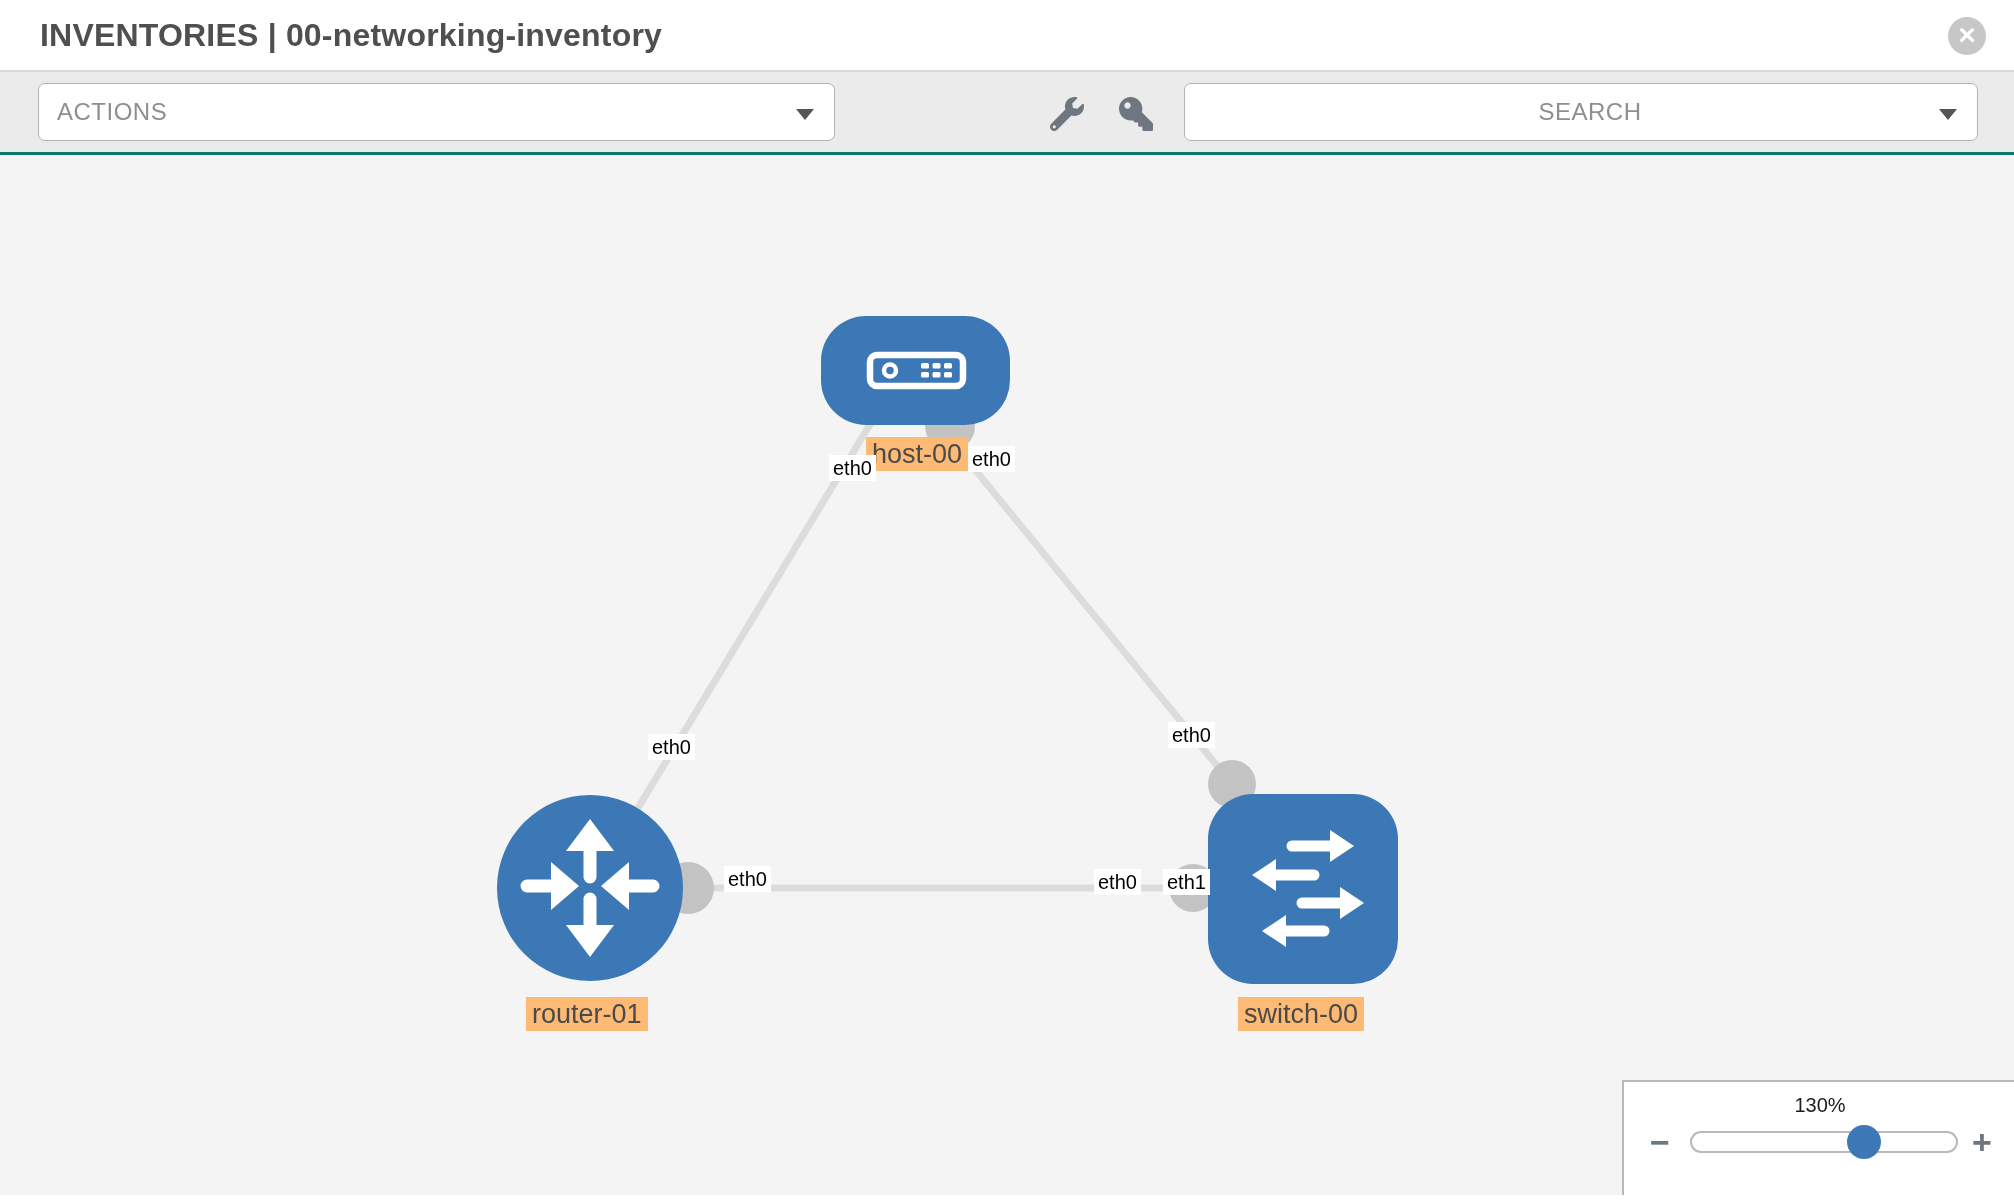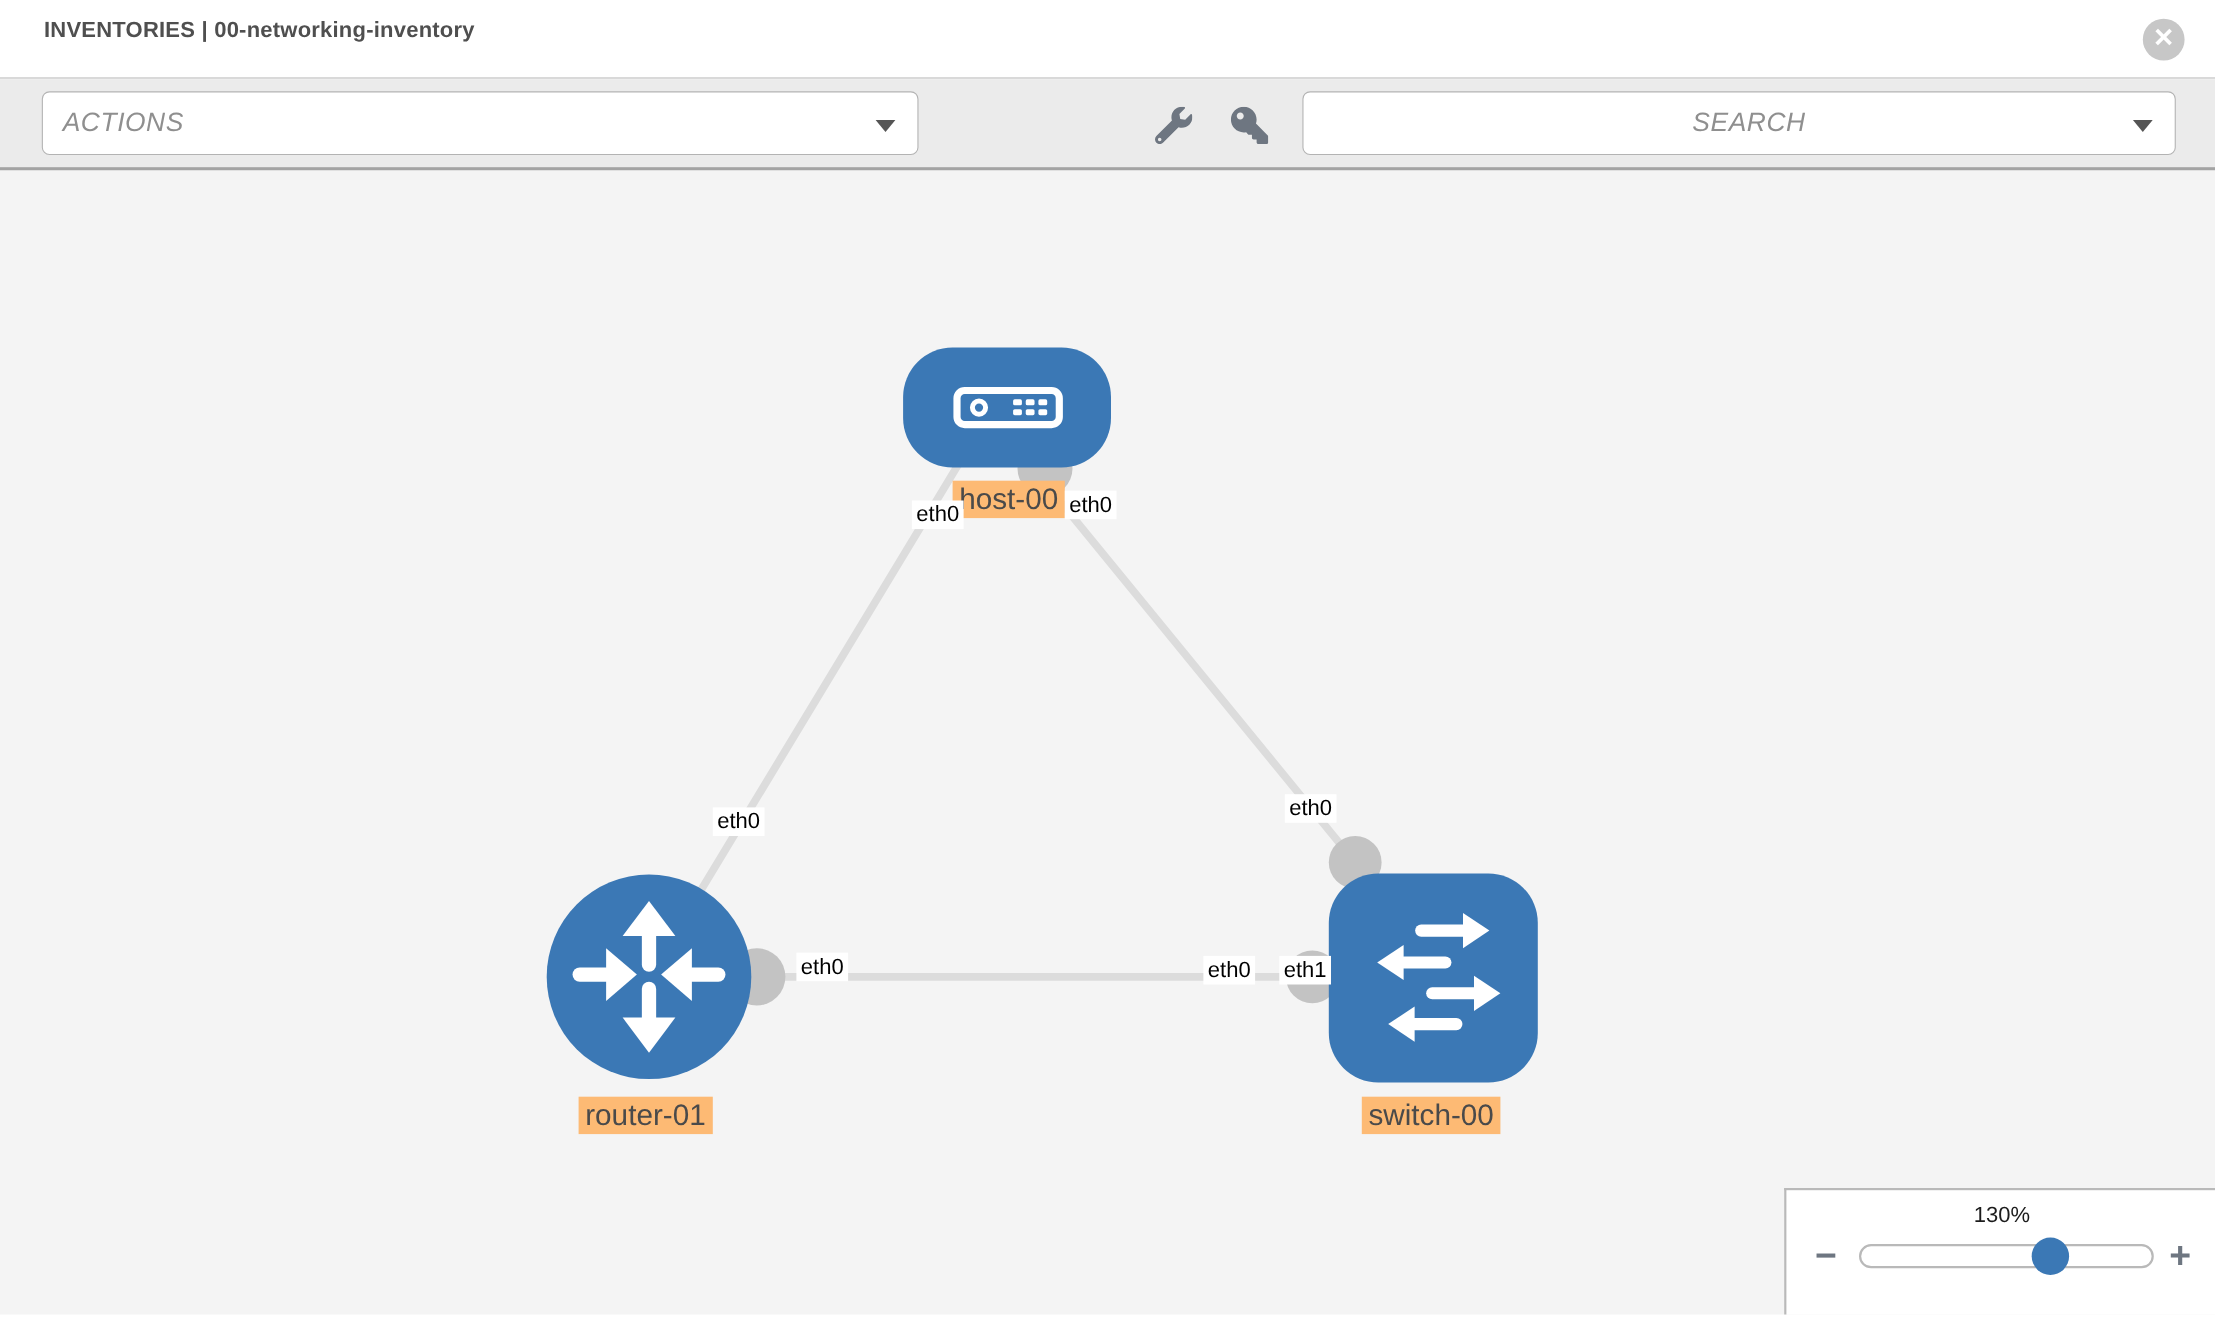--- a/index.html
+++ b/index.html
@@ -5,27 +5,27 @@
   :root{
     --node-blue:#3b78b5; --accent-blue:#3b78b5; --icon-gray:#6e7681;
     --link-gray:#dcdcdc; --dot-gray:#c3c3c3; --toolbar-bg:#ebebeb; --canvas-bg:#f4f4f4;
   }
   *{box-sizing:border-box; margin:0; padding:0;}
   html,body{width:2014px; height:1200px; overflow:hidden;}
   body{font-family:"Liberation Sans","DejaVu Sans",sans-serif; background:#fff;}
 
   
   .header{position:relative; height:72px; background:#fff; border-bottom:2px solid #d9d9d9;}
-  .page-title{position:absolute; left:40px; top:17px; font-size:20px; font-weight:700; color:#4f4f4f; letter-spacing:.2px;}
+  .page-title{position:absolute; left:40px; top:17px; font-size:32px; font-weight:700; color:#4f4f4f; letter-spacing:.2px;}
   .close-btn{position:absolute; right:28px; top:17px; width:38px; height:38px; border-radius:50%;
              background:#c7c7c7; display:flex; align-items:center; justify-content:center; cursor:pointer;}
   .close-btn span{color:#fff; font-size:30px; font-weight:700; line-height:1; margin-top:-3px;}
 
   
-  .toolbar{position:relative; height:83px; background:var(--toolbar-bg); border-bottom:3px solid #a3a3a3;font-style:italic;}
+  .toolbar{position:relative; height:83px; background:var(--toolbar-bg); border-bottom:3px solid #0f766e;}
   .select{position:absolute; top:11px; height:58px; background:#fff; border:1px solid #b3b3b3; border-radius:7px; cursor:pointer;}
   .select .select-label{display:block; line-height:56px; padding-left:18px; font-size:24px; color:#8f8f8f; letter-spacing:.5px;}
   .caret{position:absolute; right:20px; top:25px; width:0; height:0;
          border-left:9px solid transparent; border-right:9px solid transparent; border-top:11px solid #555;}
   .actions-select{left:38px; width:797px;}
   .search-select{left:1184px; width:794px;text-align:center;}
   .tool-icon{position:absolute; top:25px; width:34px; height:34px; cursor:pointer;}
   .tool-icon svg{width:100%; height:100%; fill:var(--icon-gray);}
   .wrench{left:1050px;}
   .key{left:1119px;}

